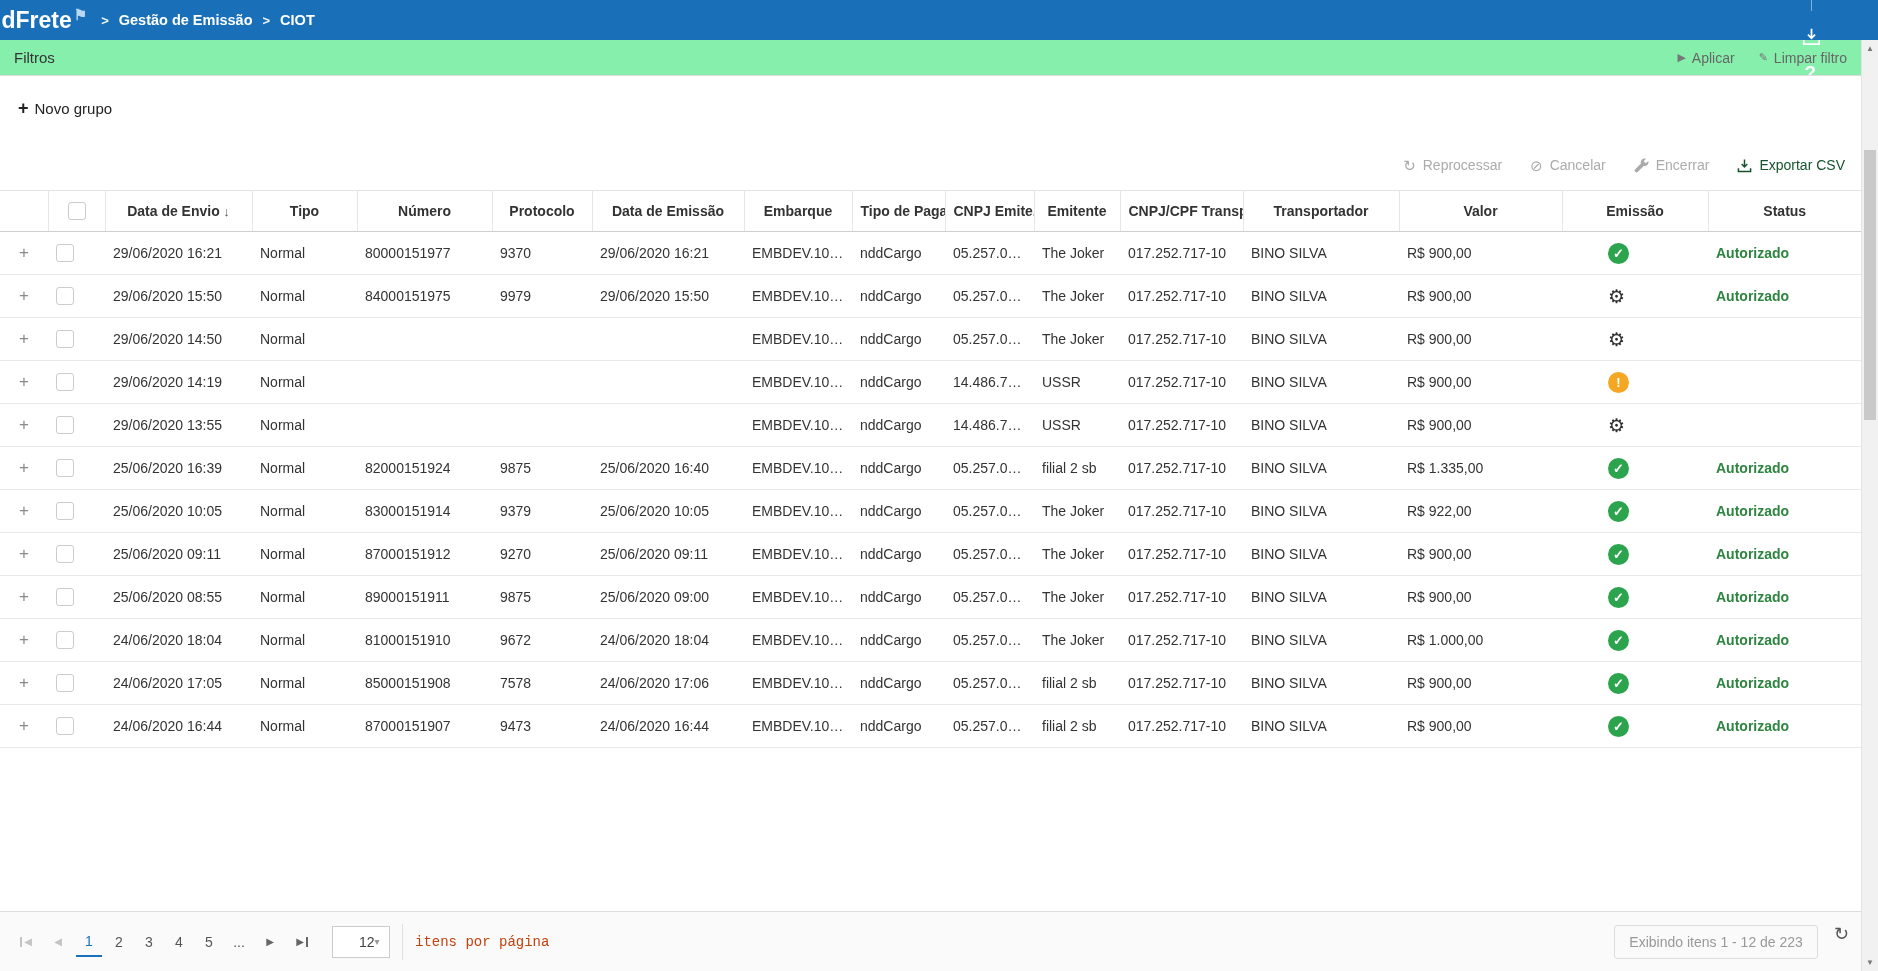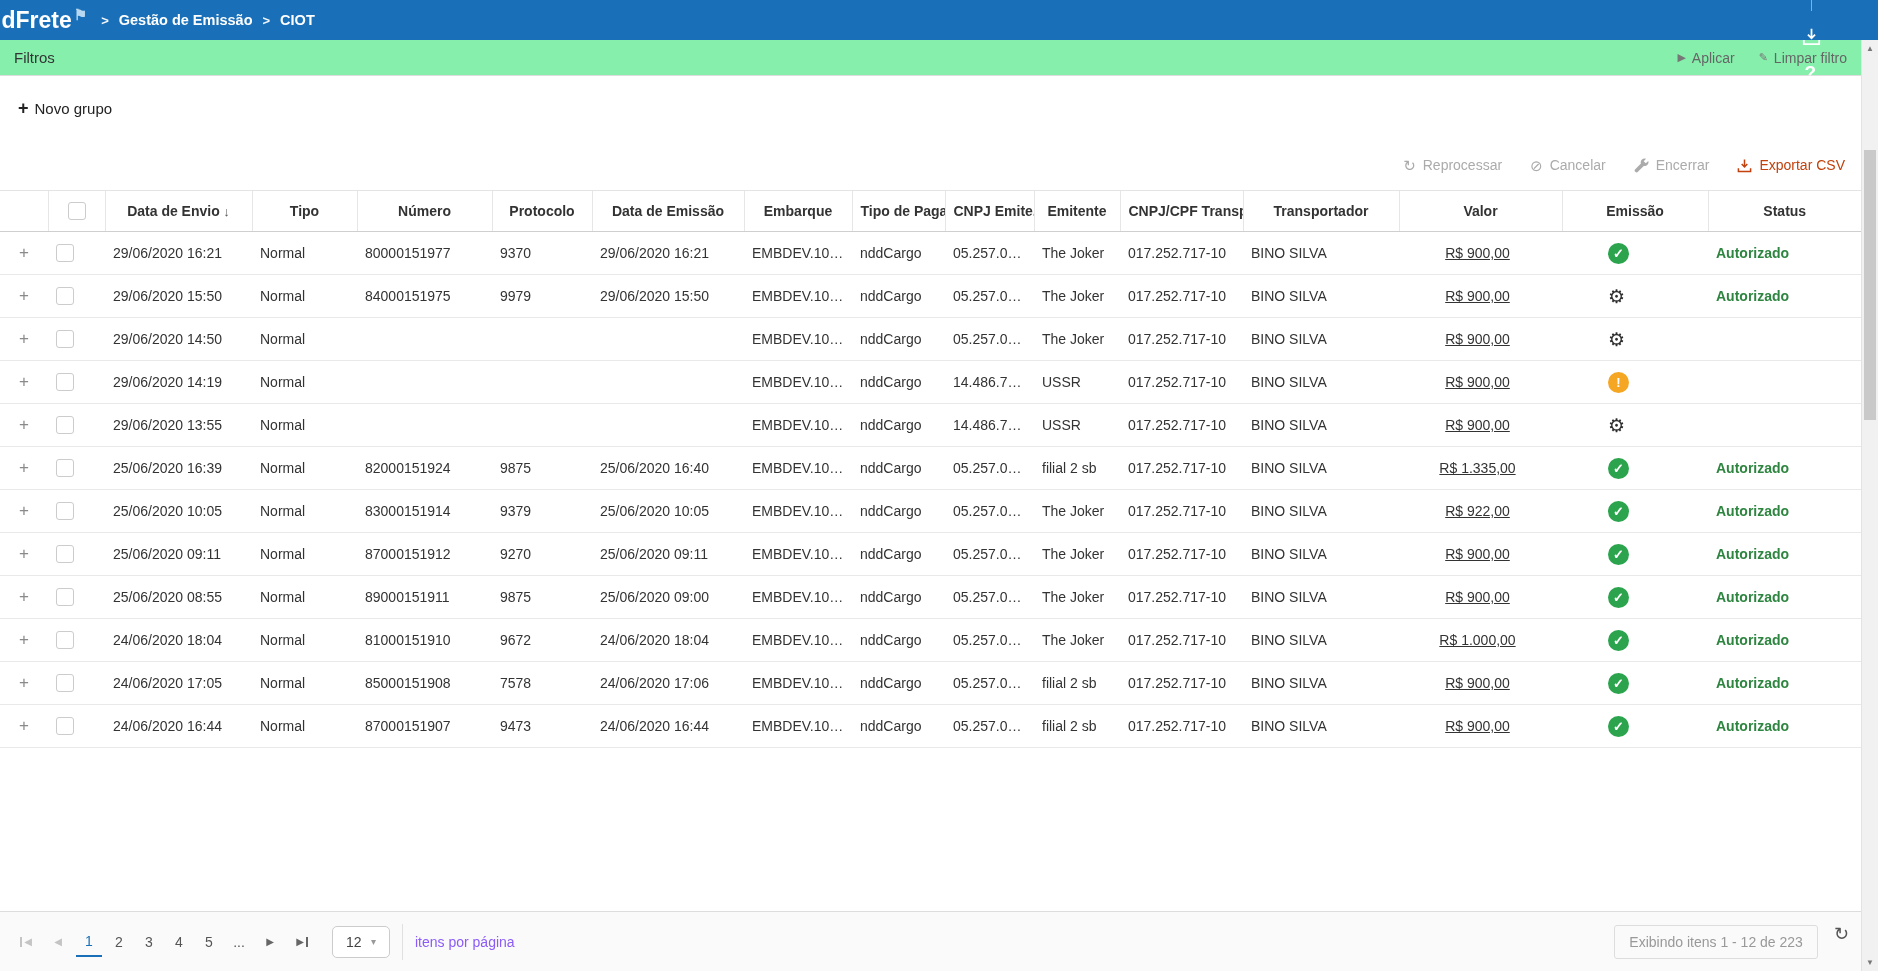--- a/index.html
+++ b/index.html
@@ -31,63 +31,63 @@
 
   
   .groupbar { width: 1861px; height: 64px; background: #fff; display: flex; align-items: center; padding-left: 18px; }
   .newgroup { display: flex; align-items: center; gap: 6px; font-size: 15px; color: #222; }
   .newgroup .plus { font-size: 18px; font-weight: bold; line-height: 1; }
 
   
   .gridtoolbar { width: 1861px; height: 50px; background: #fff; display: flex; justify-content: flex-end;
     align-items: center; gap: 28px; padding-right: 16px; }
   .tb-btn { display: flex; align-items: center; gap: 7px; font-size: 14px; color: #ababab; }
-  .tb-btn.enabled { color: #c2410c; }
+  .tb-btn.enabled { color: #14532d; }
   .tb-icon { font-size: 15px; display: flex; align-items: center; line-height: 1; }
 
   
   table.grid { width: 1861px; border-collapse: collapse; table-layout: fixed; font-size: 14px; color: #333; }
   .grid thead th { height: 41px; font-weight: bold; text-align: center; padding: 8px 8px;
     border-top: 1px solid #e4e4e4; border-bottom: 1px solid #cfcfcf; border-left: 1px solid #e6e6e6;
     white-space: nowrap; overflow: hidden; }
   .grid thead th:first-child { border-left: none; }
   .sort-arrow { font-weight: normal; font-size: 13px; color: #555; }
   .grid tbody td { height: 43px; padding: 0 8px; border-bottom: 1px solid #e9e9e9;
     white-space: nowrap; overflow: hidden; text-overflow: ellipsis; }
   .col-expand { text-align: center; }
   .expand { color: #8a8a8a; font-size: 17px; }
   .checkbox { display: inline-block; width: 18px; height: 18px; border: 1px solid #ccc;
     border-radius: 3px; background: #fff; vertical-align: middle; }
-  .col-valor { text-align: center; padding-right: 14px !important; text-decoration: underline; }
+  .col-valor { text-align: left; padding-right: 14px !important; }
   .col-emissao { padding-left: 46px !important; }
   .st-icon { display: inline-flex; width: 21px; height: 21px; border-radius: 50%; color: #fff;
     align-items: center; justify-content: center; font-size: 13px; font-weight: bold; }
   .st-icon.ok { background: #2ca44e; }
   .st-icon.warn { background: #f5a623; }
   .gear { font-size: 19px; color: #2f2f2f; line-height: 1; }
   .col-status { color: #2e8540; font-weight: bold; }
 
   
   .footer { position: absolute; left: 0; bottom: 0; width: 1861px; height: 60px; background: #fafafa;
     border-top: 1px solid #ddd; display: flex; align-items: center; padding: 0 12px; color: #666; font-size: 14px; }
   .pager { display: flex; align-items: center; gap: 4px; }
   .pg-btn { width: 28px; height: 28px; display: flex; align-items: center; justify-content: center;
     font-size: 10px; color: #666; line-height: 1; }
   .pg-btn.disabled { color: #c4c4c4; }
   .bar-left { border-left: 2px solid currentColor; padding-left: 2px; }
   .bar-right { border-right: 2px solid currentColor; padding-right: 2px; }
   .pg-num { min-width: 26px; height: 30px; display: flex; align-items: center; justify-content: center;
     font-size: 14px; color: #555; padding: 0 4px; }
   .pg-num.selected { color: #1a70b8; border-bottom: 2px solid #1a70b8; }
-  .pagesize { margin-left: 16px; width: 58px; height: 32px; border: 1px solid #ccc; border-radius: 5px;
-    background: #fff; display: flex; align-items: center; justify-content: space-between; padding: 0 13px;
+  .pagesize { margin-left: 16px; width: 58px; height: 32px; border: 1px solid #ccc; border-radius: 0;
+    background: #fff; display: flex; align-items: center; justify-content: space-between; padding: 0 26px;
     font-size: 14px; color: #444; }
   .chev2 { color: #999; font-size: 10px; }
   .footer-vsep { width: 1px; height: 36px; background: #e0e0e0; margin: 0 12px; }
-  .perpage { color: #8b5cf6; }
+  .perpage { color: #c2410c; font-family: Liberation Mono, monospace; }
   .footer-right { margin-left: auto; display: flex; gap: 16px; }
   .summary-box { border: 1px solid #ddd; border-radius: 3px; padding: 8px 14px; color: #999; background: #fafafa; }
   .refresh { font-size: 18px; color: #555; line-height: 1; }
 
   
   .scrollbar { position: absolute; top: 40px; right: 0; bottom: 0; width: 17px; background: #f1f1f1;
     border-left: 1px solid #e3e3e3; }
   .sb-arrow { position: absolute; left: 0; width: 16px; height: 17px; display: flex; align-items: center;
     justify-content: center; color: #777; font-size: 8px; }
   .sb-up { top: 0; } .sb-down { bottom: 0; }

